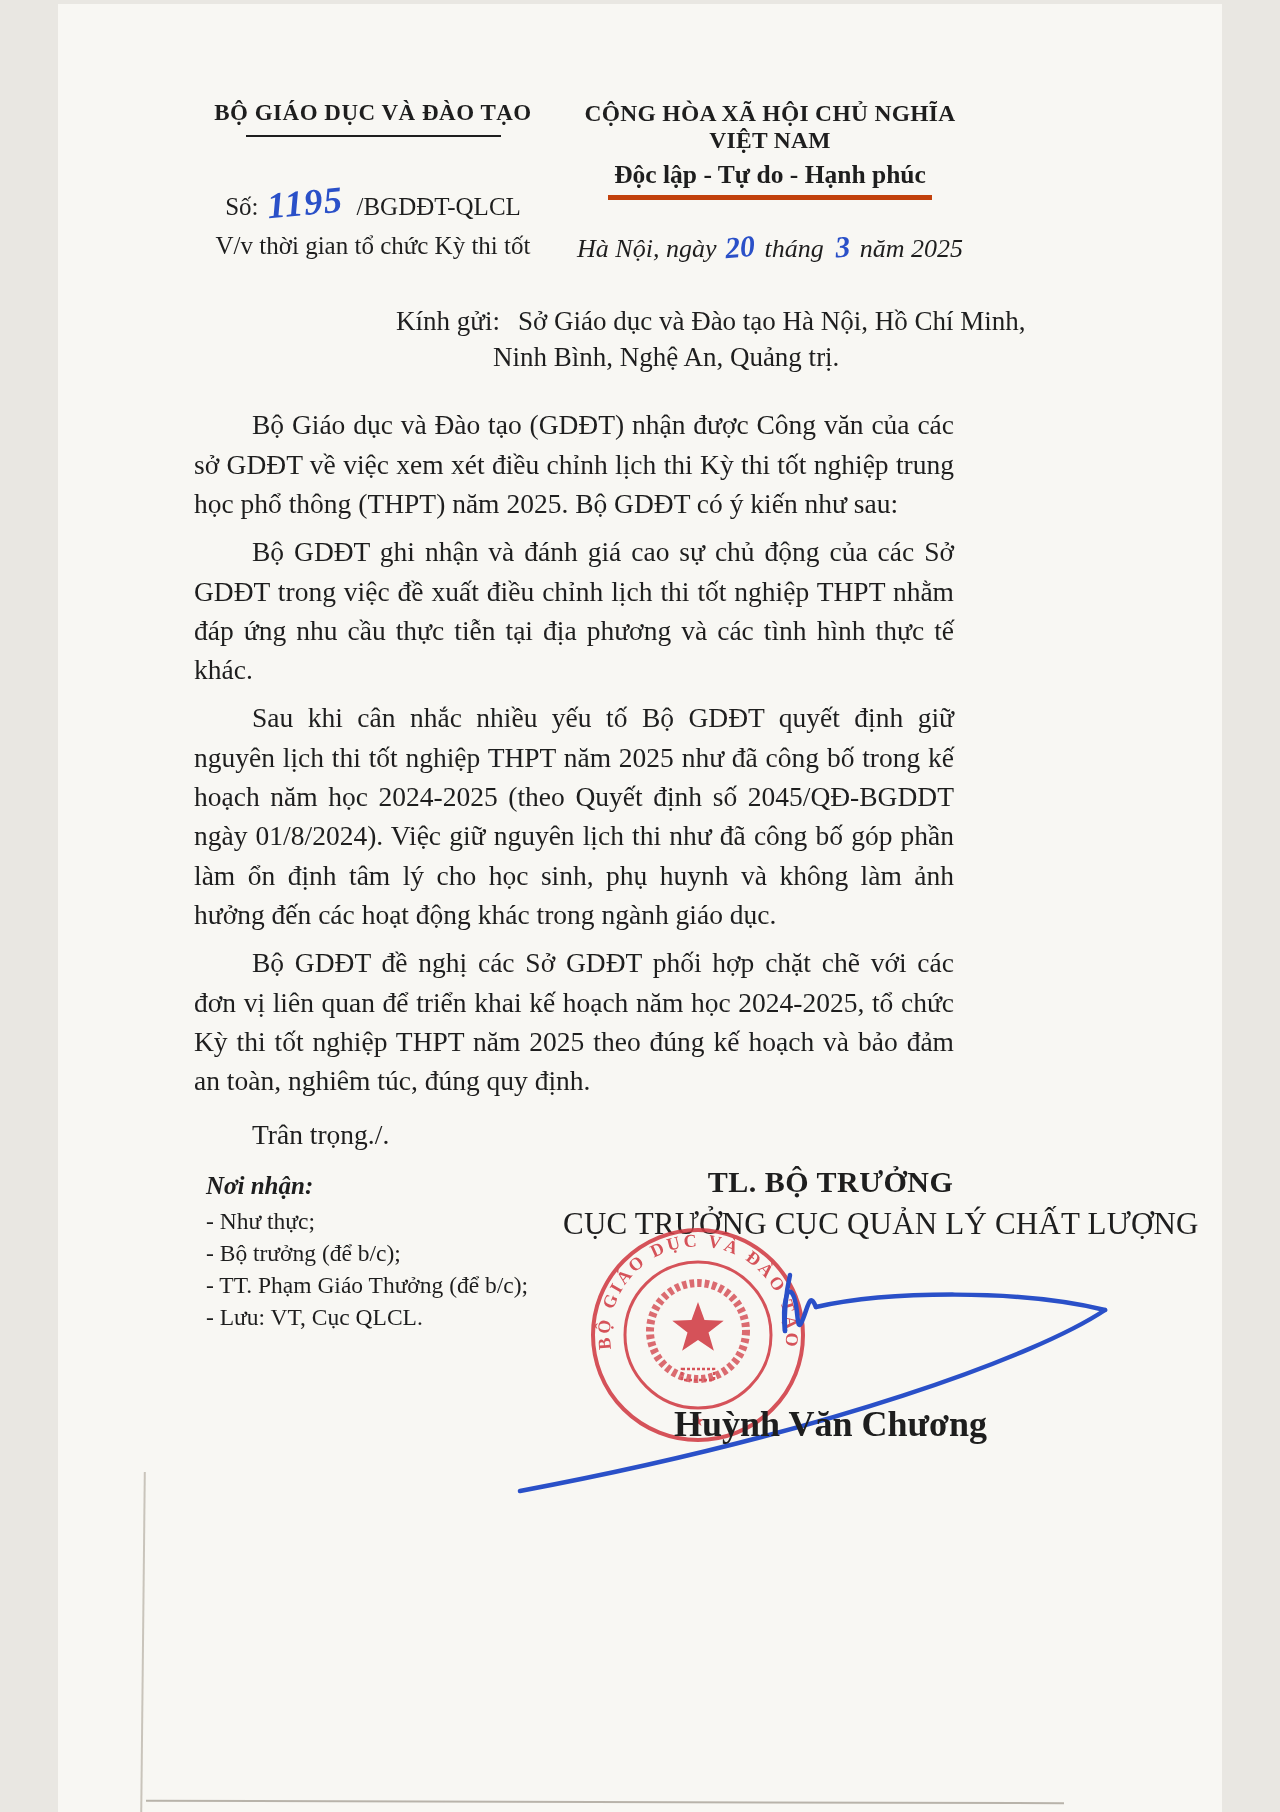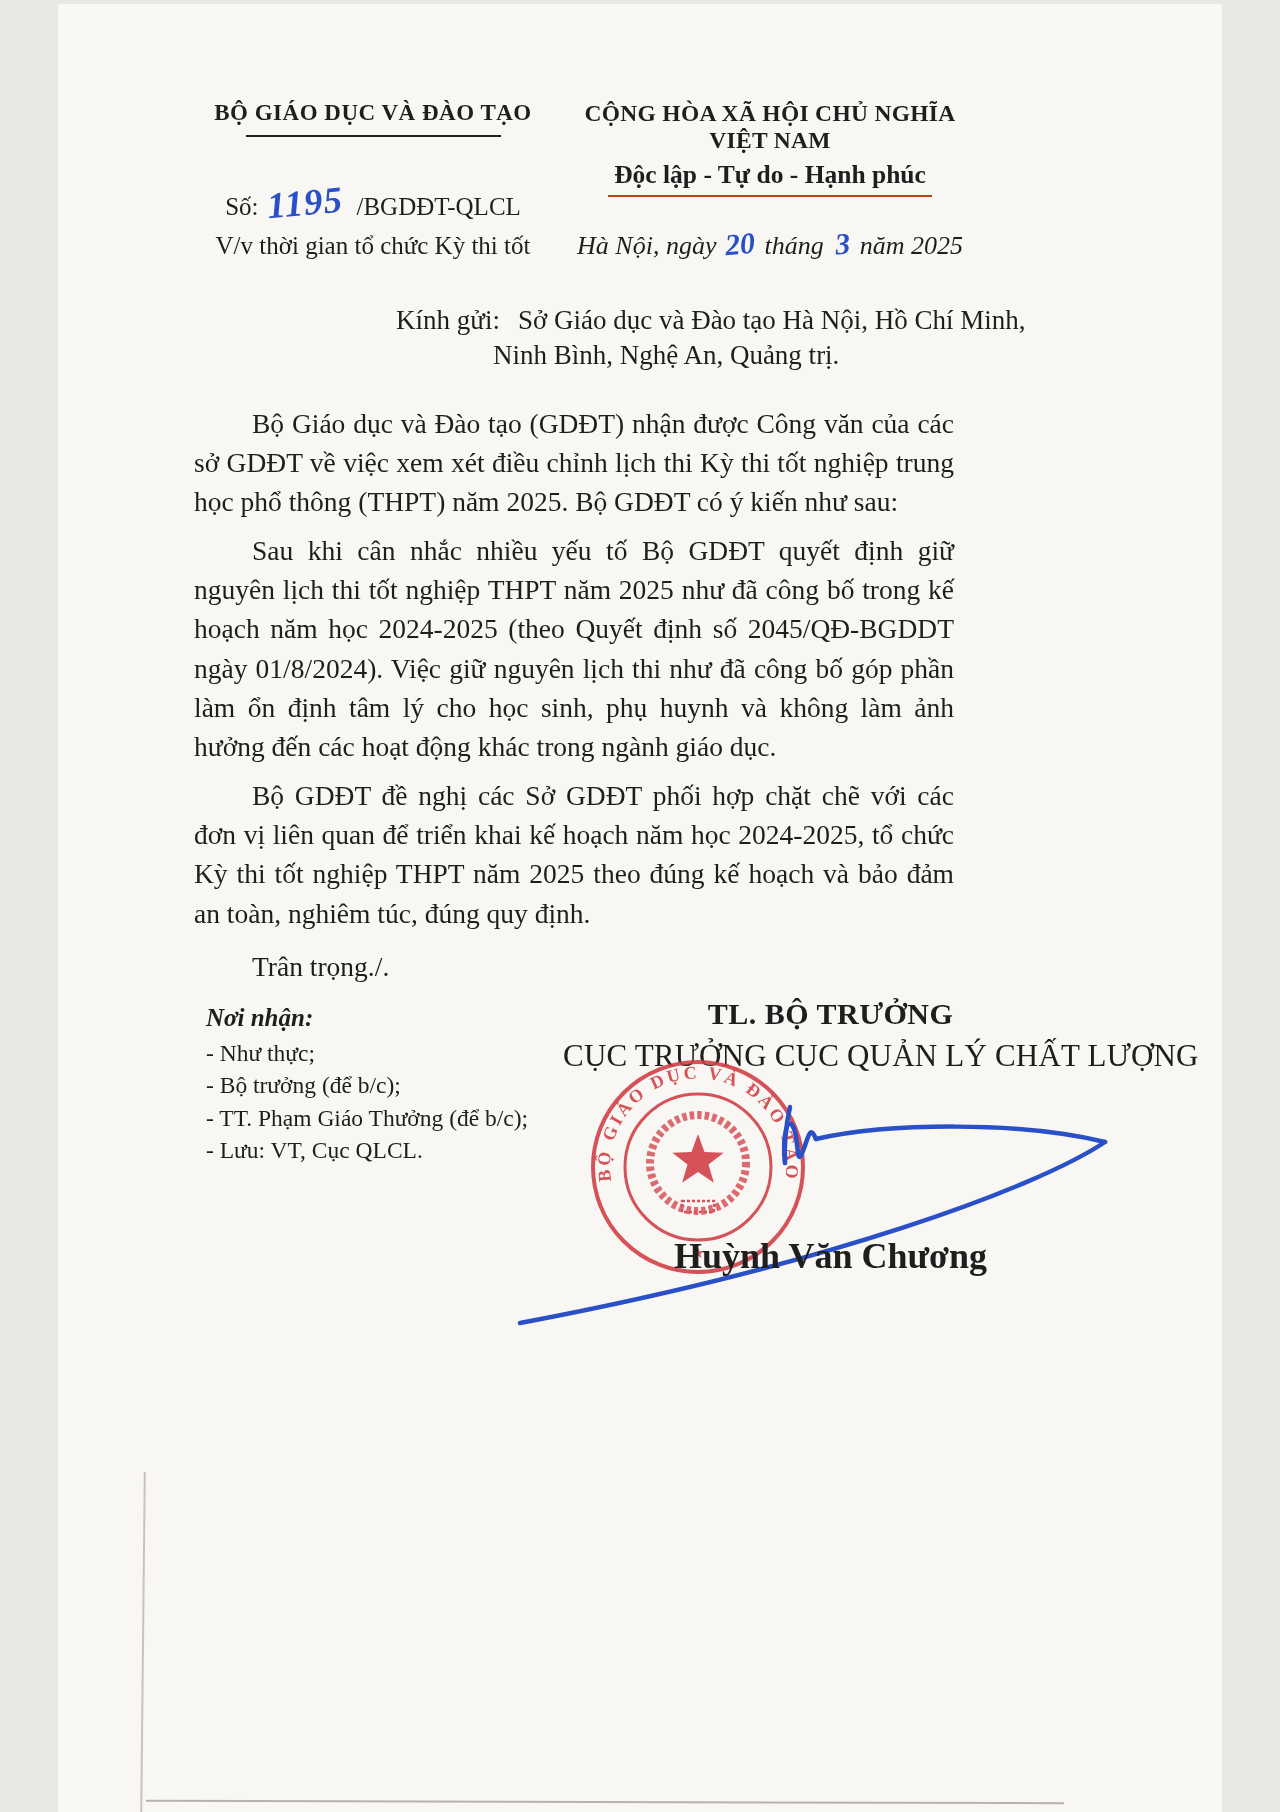--- a/index.html
+++ b/index.html
@@ -22,21 +22,21 @@
   .doc-no{margin-top:44px;font-size:25px;white-space:nowrap;}
   .doc-no .lbl{margin-right:8px;}
   .hand{
     color:#2a50c8;font-style:italic;font-weight:bold;
     display:inline-block;transform:rotate(-5deg);
   }
   .hand-no{font-size:37px;margin-right:14px;letter-spacing:1px;}
   .subject{font-size:25px;line-height:1.3;margin-top:6px;}
   .nat-line1{font-size:23.5px;font-weight:bold;letter-spacing:.3px;}
   .nat-line2{display:inline-block;font-size:25.5px;font-weight:bold;
-    border-bottom:2px solid #c2410c;padding:2px 6px 5px 6px;margin-top:4px;}
+    border-bottom:5px solid #c2410c;padding:2px 6px 5px 6px;margin-top:4px;}
   .date-line{margin-top:30px;font-size:26px;font-style:italic;white-space:nowrap;}
   .date-line .seg{margin-right:9px;}
   .hand-day{font-size:30px;margin-right:9px;}
   .hand-month{font-size:30px;margin:0 10px 0 2px;}
   
   .kinh-gui{display:flex;margin:40px 0 0 338px;font-size:27px;line-height:1.32;}
   .kg-label{margin-right:18px;}
   .kg-line2{margin-left:-25px;}
   
   .body-text{padding:30px 268px 0 136px;font-size:27.5px;line-height:1.43;}
@@ -84,20 +84,21 @@
   <div class="kinh-gui">
     <div class="kg-label">Kính gửi:</div>
     <div>
       <div>Sở Giáo dục và Đào tạo Hà Nội, Hồ Chí Minh,</div>
       <div class="kg-line2">Ninh Bình, Nghệ An, Quảng trị.</div>
     </div>
   </div>
 
   <div class="body-text">
     <p>Bộ Giáo dục và Đào tạo (GDĐT) nhận được Công văn của các sở GDĐT về việc xem xét điều chỉnh lịch thi Kỳ thi tốt nghiệp trung học phổ thông (THPT) năm 2025. Bộ GDĐT có ý kiến như sau:</p>
+    <p>Bộ GDĐT ghi nhận và đánh giá cao sự chủ động của các Sở GDĐT trong việc đề xuất điều chỉnh lịch thi tốt nghiệp THPT nhằm đáp ứng nhu cầu thực tiễn tại địa phương và các tình hình thực tế khác.</p>
     <p>Sau khi cân nhắc nhiều yếu tố Bộ GDĐT quyết định giữ nguyên lịch thi tốt nghiệp THPT năm 2025 như đã công bố trong kế hoạch năm học 2024-2025 (theo Quyết định số 2045/QĐ-BGDDT ngày 01/8/2024). Việc giữ nguyên lịch thi như đã công bố góp phần làm ổn định tâm lý cho học sinh, phụ huynh và không làm ảnh hưởng đến các hoạt động khác trong ngành giáo dục.</p>
     <p>Bộ GDĐT đề nghị các Sở GDĐT phối hợp chặt chẽ với các đơn vị liên quan để triển khai kế hoạch năm học 2024-2025, tổ chức Kỳ thi tốt nghiệp THPT năm 2025 theo đúng kế hoạch và bảo đảm an toàn, nghiêm túc, đúng quy định.</p>
     <p class="closing">Trân trọng./.</p>
   </div>
 
   <div class="footer">
 
     <div class="noi-nhan">
       <div class="nn-title">Nơi nhận:</div>
       <div class="nn-item">- Như thực;</div>

